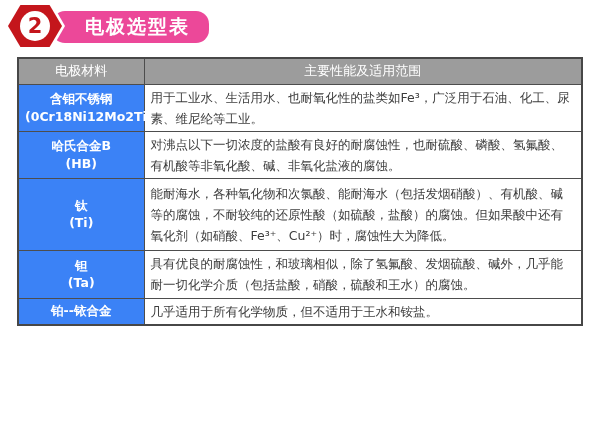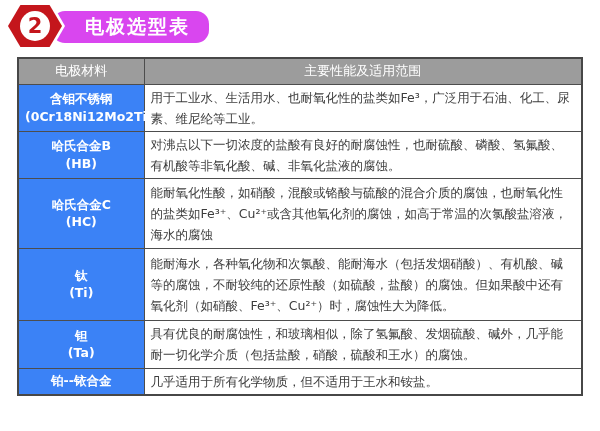--- a/index.html
+++ b/index.html
@@ -11,21 +11,21 @@
     overflow: hidden;
     font-family: "DejaVu Sans", "Liberation Sans", sans-serif;
   }
   .stage { position: relative; width: 600px; height: 431px; }
 
   
   .title-pill {
     position: absolute;
     left: 52px; top: 11px;
     width: 157px; height: 32px;
-    background: #d946ef;
+    background: #ec4899;
     border-radius: 13px;
     display: flex; align-items: center; justify-content: center;
     z-index: 1;
   }
   .title-pill span {
     color: #ffffff;
     font-size: 19px;
     font-weight: bold;
     letter-spacing: 2px;
     padding-left: 14px;
@@ -141,27 +141,20 @@
     </tr>
 
     <tr class="h46">
       <td class="mat">
         <div>哈氏合金B</div>
         <div>(HB)</div>
       </td>
       <td class="desc">对沸点以下一切浓度的盐酸有良好的耐腐蚀性，也耐硫酸、磷酸、氢氟酸、有机酸等非氧化酸、碱、非氧化盐液的腐蚀。</td>
     </tr>
 
-    <tr class="h70">
-      <td class="mat">
-        <div>哈氏合金C</div>
-        <div>(HC)</div>
-      </td>
-      <td class="desc">能耐氧化性酸，如硝酸，混酸或铬酸与硫酸的混合介质的腐蚀，也耐氧化性的盐类如Fe³⁺、Cu²⁺或含其他氧化剂的腐蚀，如高于常温的次氯酸盐溶液，海水的腐蚀</td>
-    </tr>
 
     <tr class="h72">
       <td class="mat">
         <div>钛</div>
         <div>(Ti)</div>
       </td>
       <td class="desc">能耐海水，各种氧化物和次氯酸、能耐海水（包括发烟硝酸）、有机酸、碱等的腐蚀，不耐较纯的还原性酸（如硫酸，盐酸）的腐蚀。但如果酸中还有氧化剂（如硝酸、Fe³⁺、Cu²⁺）时，腐蚀性大为降低。</td>
     </tr>
 
     <tr class="h48">

